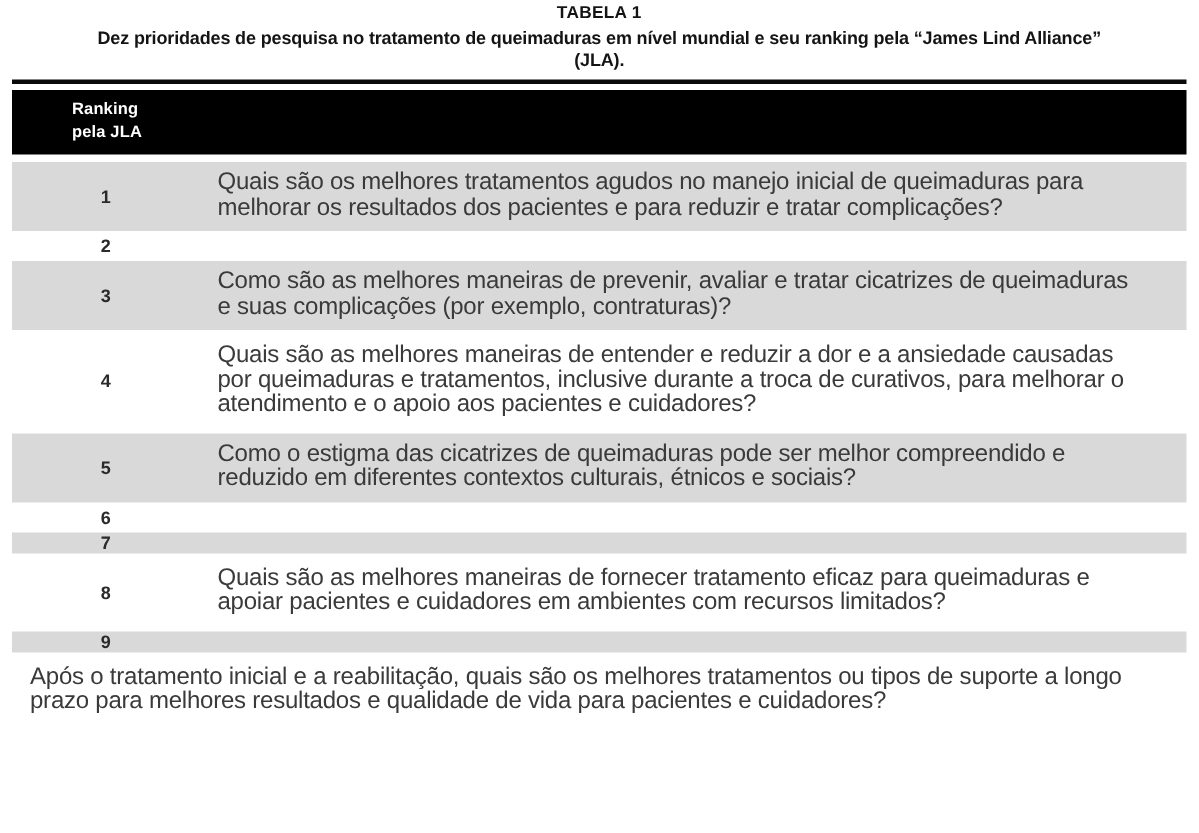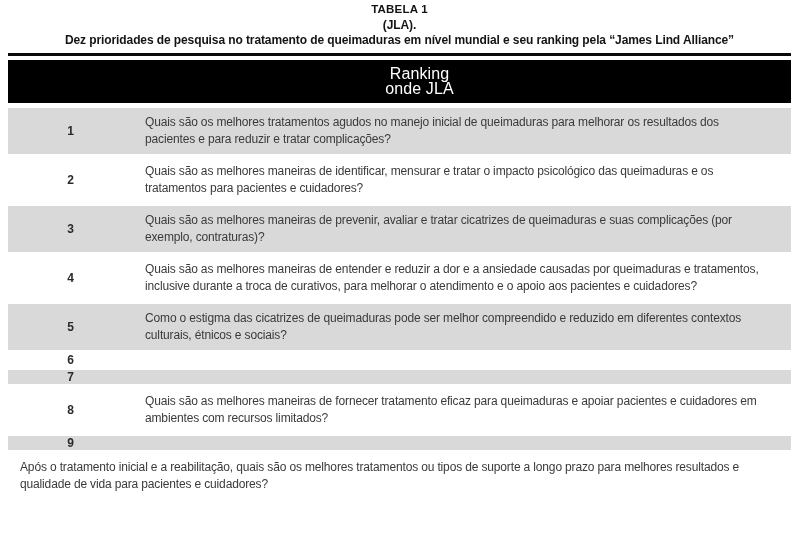--- a/index.html
+++ b/index.html
@@ -36,83 +36,81 @@
     height: 3px;
     background: var(--rule-color, #0a0a0a);
     margin-bottom: 4px;
   }
   .thead {
     background: var(--header-bg, #000000);
     color: var(--header-fg, #ffffff);
     padding: 6px 0 7px 40px;
   }
   .thead .hline {
-    font-size: 16px;
-    font-weight: normal;
+    font-size: 11px;
+    font-weight: bold;
     line-height: 15px;
     letter-spacing: 0.1px;
-    text-align: center;
   }
   .tbody { margin-top: 5px; }
   .row {
     display: flex;
     align-items: center;
     margin-bottom: 3px;
   }
   .row.stripe { background: var(--stripe, #d9d9d9); }
   .row.plain  { background: #ffffff; }
   .cell-rank {
     flex: 0 0 125px;
     text-align: center;
     font-size: 12px;
     font-weight: bold;
     color: #2a2a2a;
   }
   .cell-question {
     flex: 1 1 auto;
     padding: 6px 28px 7px 12px;
-    font-size: 12px;
+    font-size: 16px;
     line-height: 16.5px;
     color: var(--text-color, #3a3a3a);
     letter-spacing: -0.15px;
   }
 </style>
 </head>
 <body>
 
 <div class="page">
 
   <div class="title-block">
     <div class="table-label">TABELA 1</div>
+    <div class="caption-line">Dez prioridades de pesquisa no tratamento de queimaduras em nível mundial e seu ranking pela “James Lind Alliance”</div>
     <div class="caption-line">(JLA).</div>
-    <div class="caption-line">Dez prioridades de pesquisa no tratamento de queimaduras em nível mundial e seu ranking pela “James Lind Alliance”</div>
   </div>
 
   <div class="table-wrap">
     <div class="top-rule"></div>
 
     <div class="thead">
       <div class="hline">Ranking</div>
-      <div class="hline">onde JLA</div>
+      <div class="hline">pela JLA</div>
     </div>
 
     <div class="tbody">
   <div class="row stripe">
     <div class="cell-rank">1</div>
     <div class="cell-question">Quais são os melhores tratamentos agudos no manejo inicial de queimaduras para melhorar os resultados dos pacientes e para reduzir e tratar complicações?</div>
   </div>
 
   <div class="row plain">
     <div class="cell-rank">2</div>
-    <div class="cell-question">Quais são as melhores maneiras de identificar, mensurar e tratar o impacto psicológico das queimaduras e os tratamentos para pacientes e cuidadores?</div>
   </div>
 
   <div class="row stripe">
     <div class="cell-rank">3</div>
-    <div class="cell-question">Quais são as melhores maneiras de prevenir, avaliar e tratar cicatrizes de queimaduras e suas complicações (por exemplo, contraturas)?</div>
+    <div class="cell-question">Como são as melhores maneiras de prevenir, avaliar e tratar cicatrizes de queimaduras e suas complicações (por exemplo, contraturas)?</div>
   </div>
 
   <div class="row plain">
     <div class="cell-rank">4</div>
     <div class="cell-question">Quais são as melhores maneiras de entender e reduzir a dor e a ansiedade causadas por queimaduras e tratamentos, inclusive durante a troca de curativos, para melhorar o atendimento e o apoio aos pacientes e cuidadores?</div>
   </div>
 
   <div class="row stripe">
     <div class="cell-rank">5</div>
     <div class="cell-question">Como o estigma das cicatrizes de queimaduras pode ser melhor compreendido e reduzido em diferentes contextos culturais, étnicos e sociais?</div>

